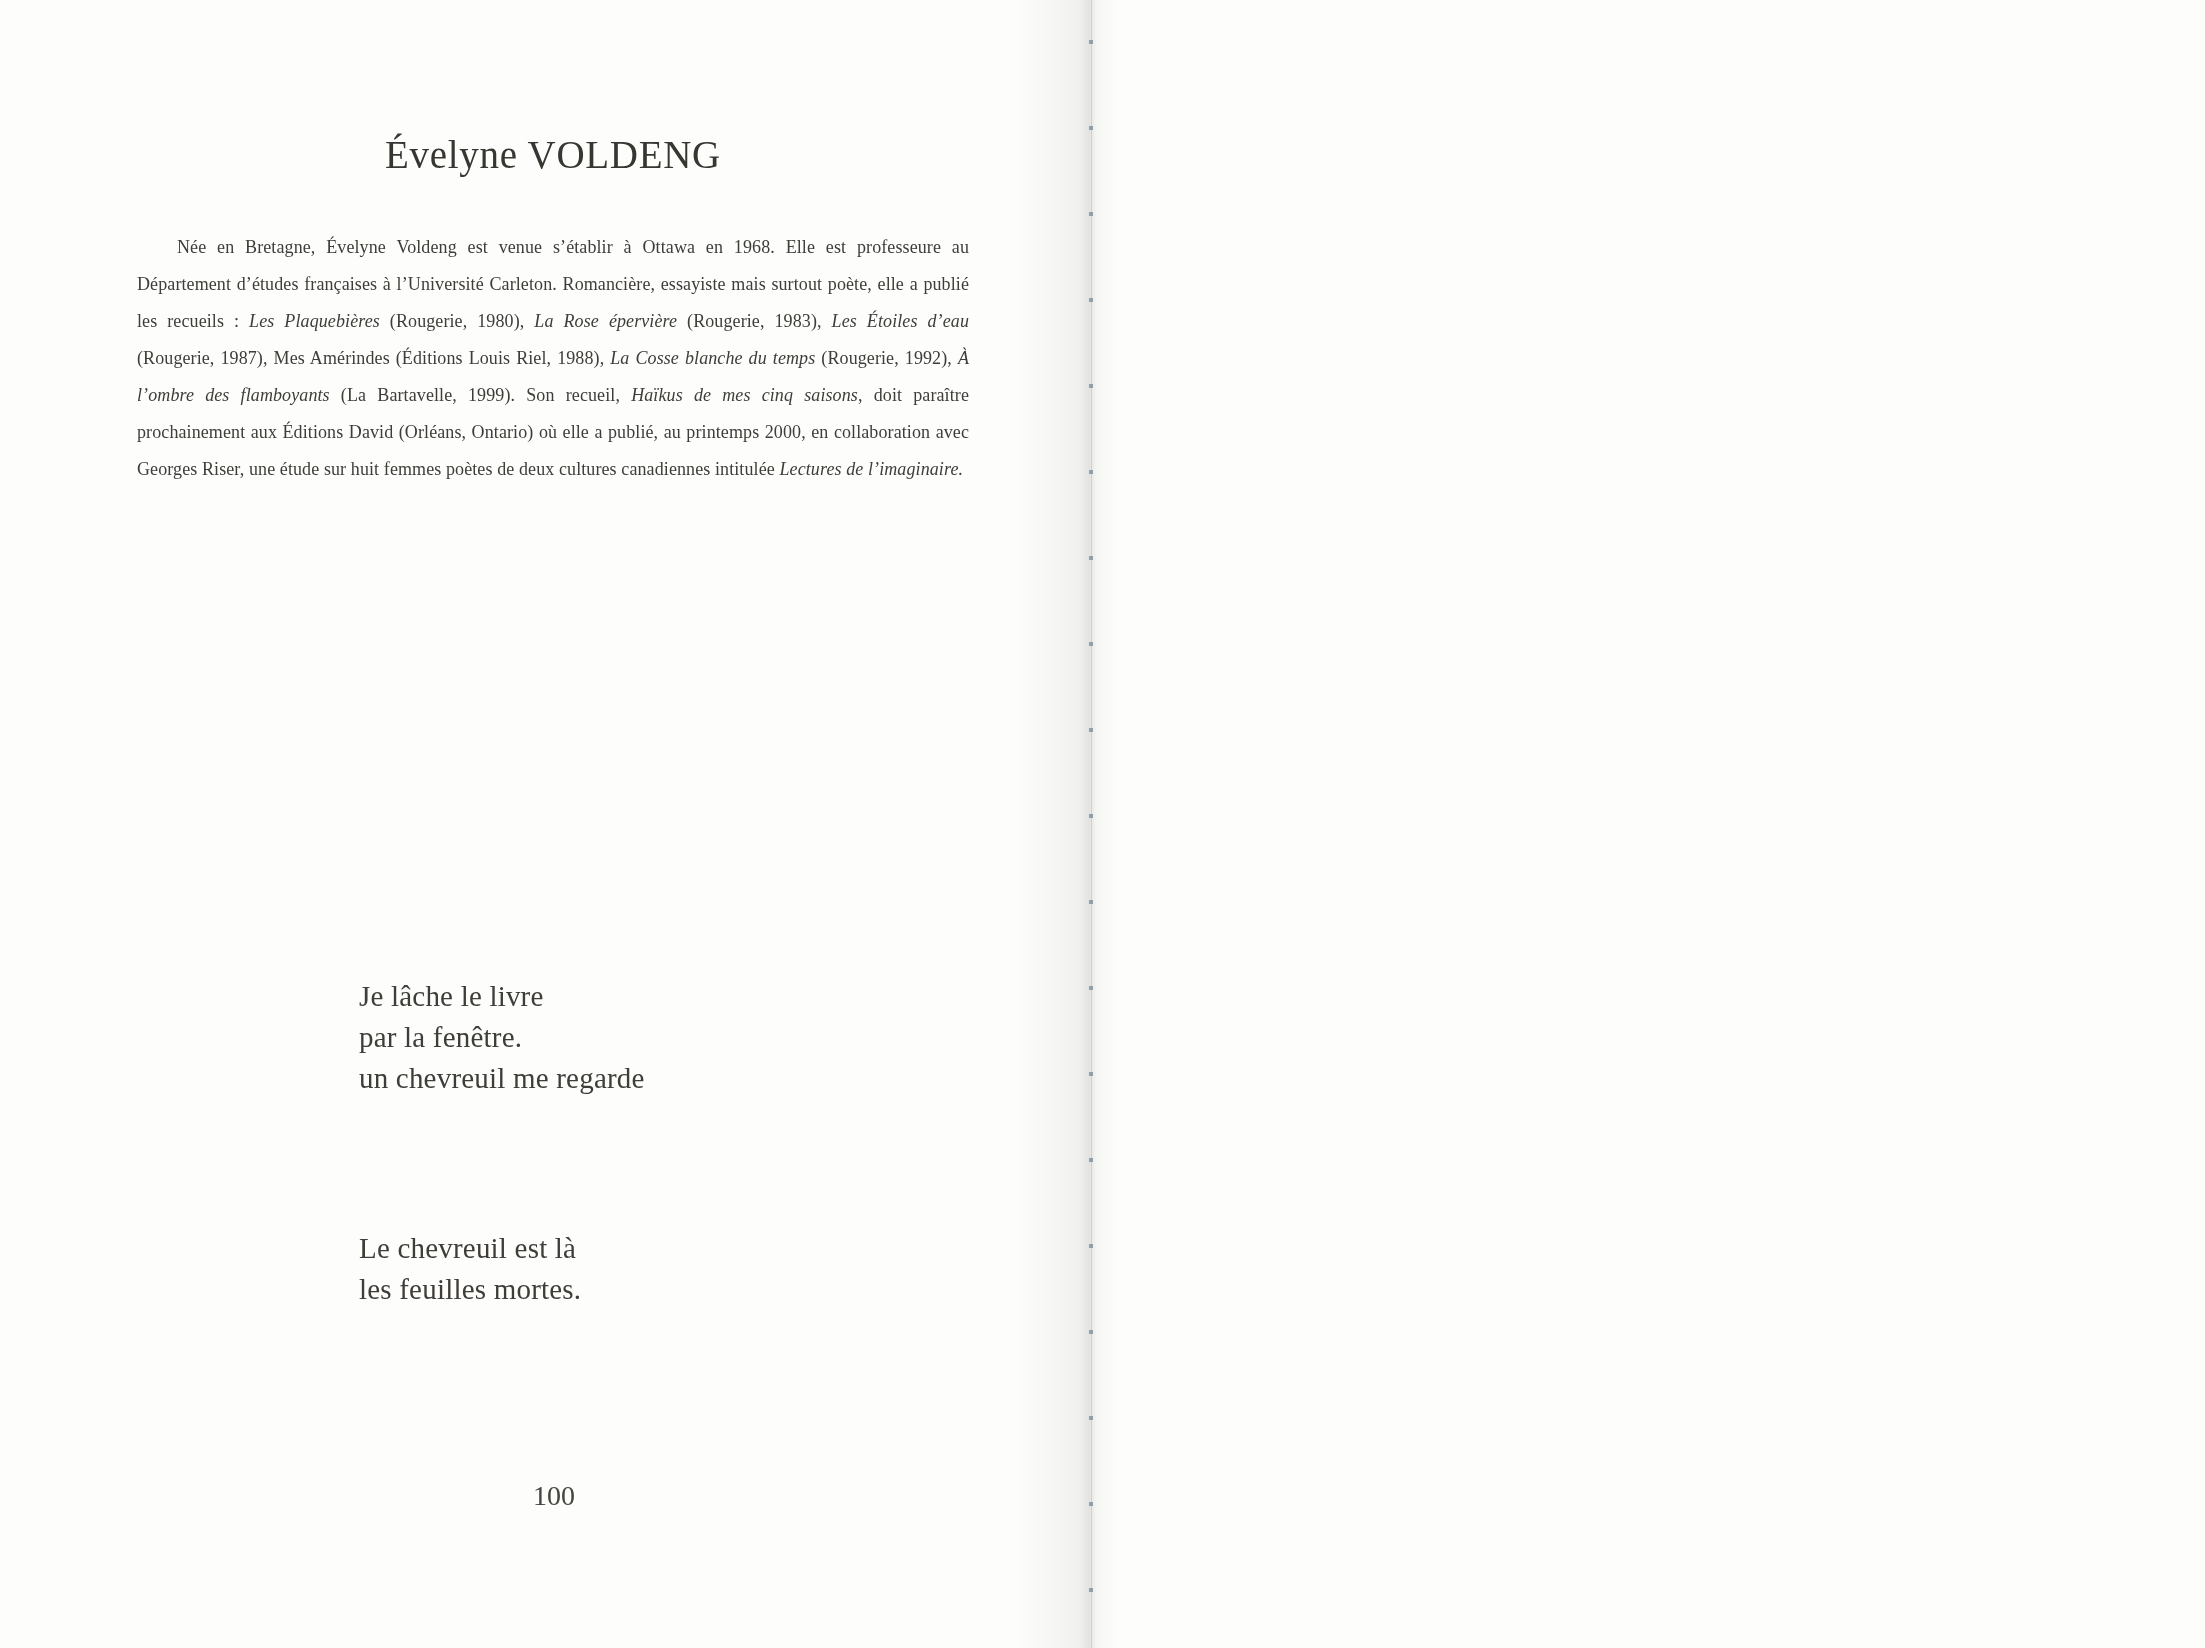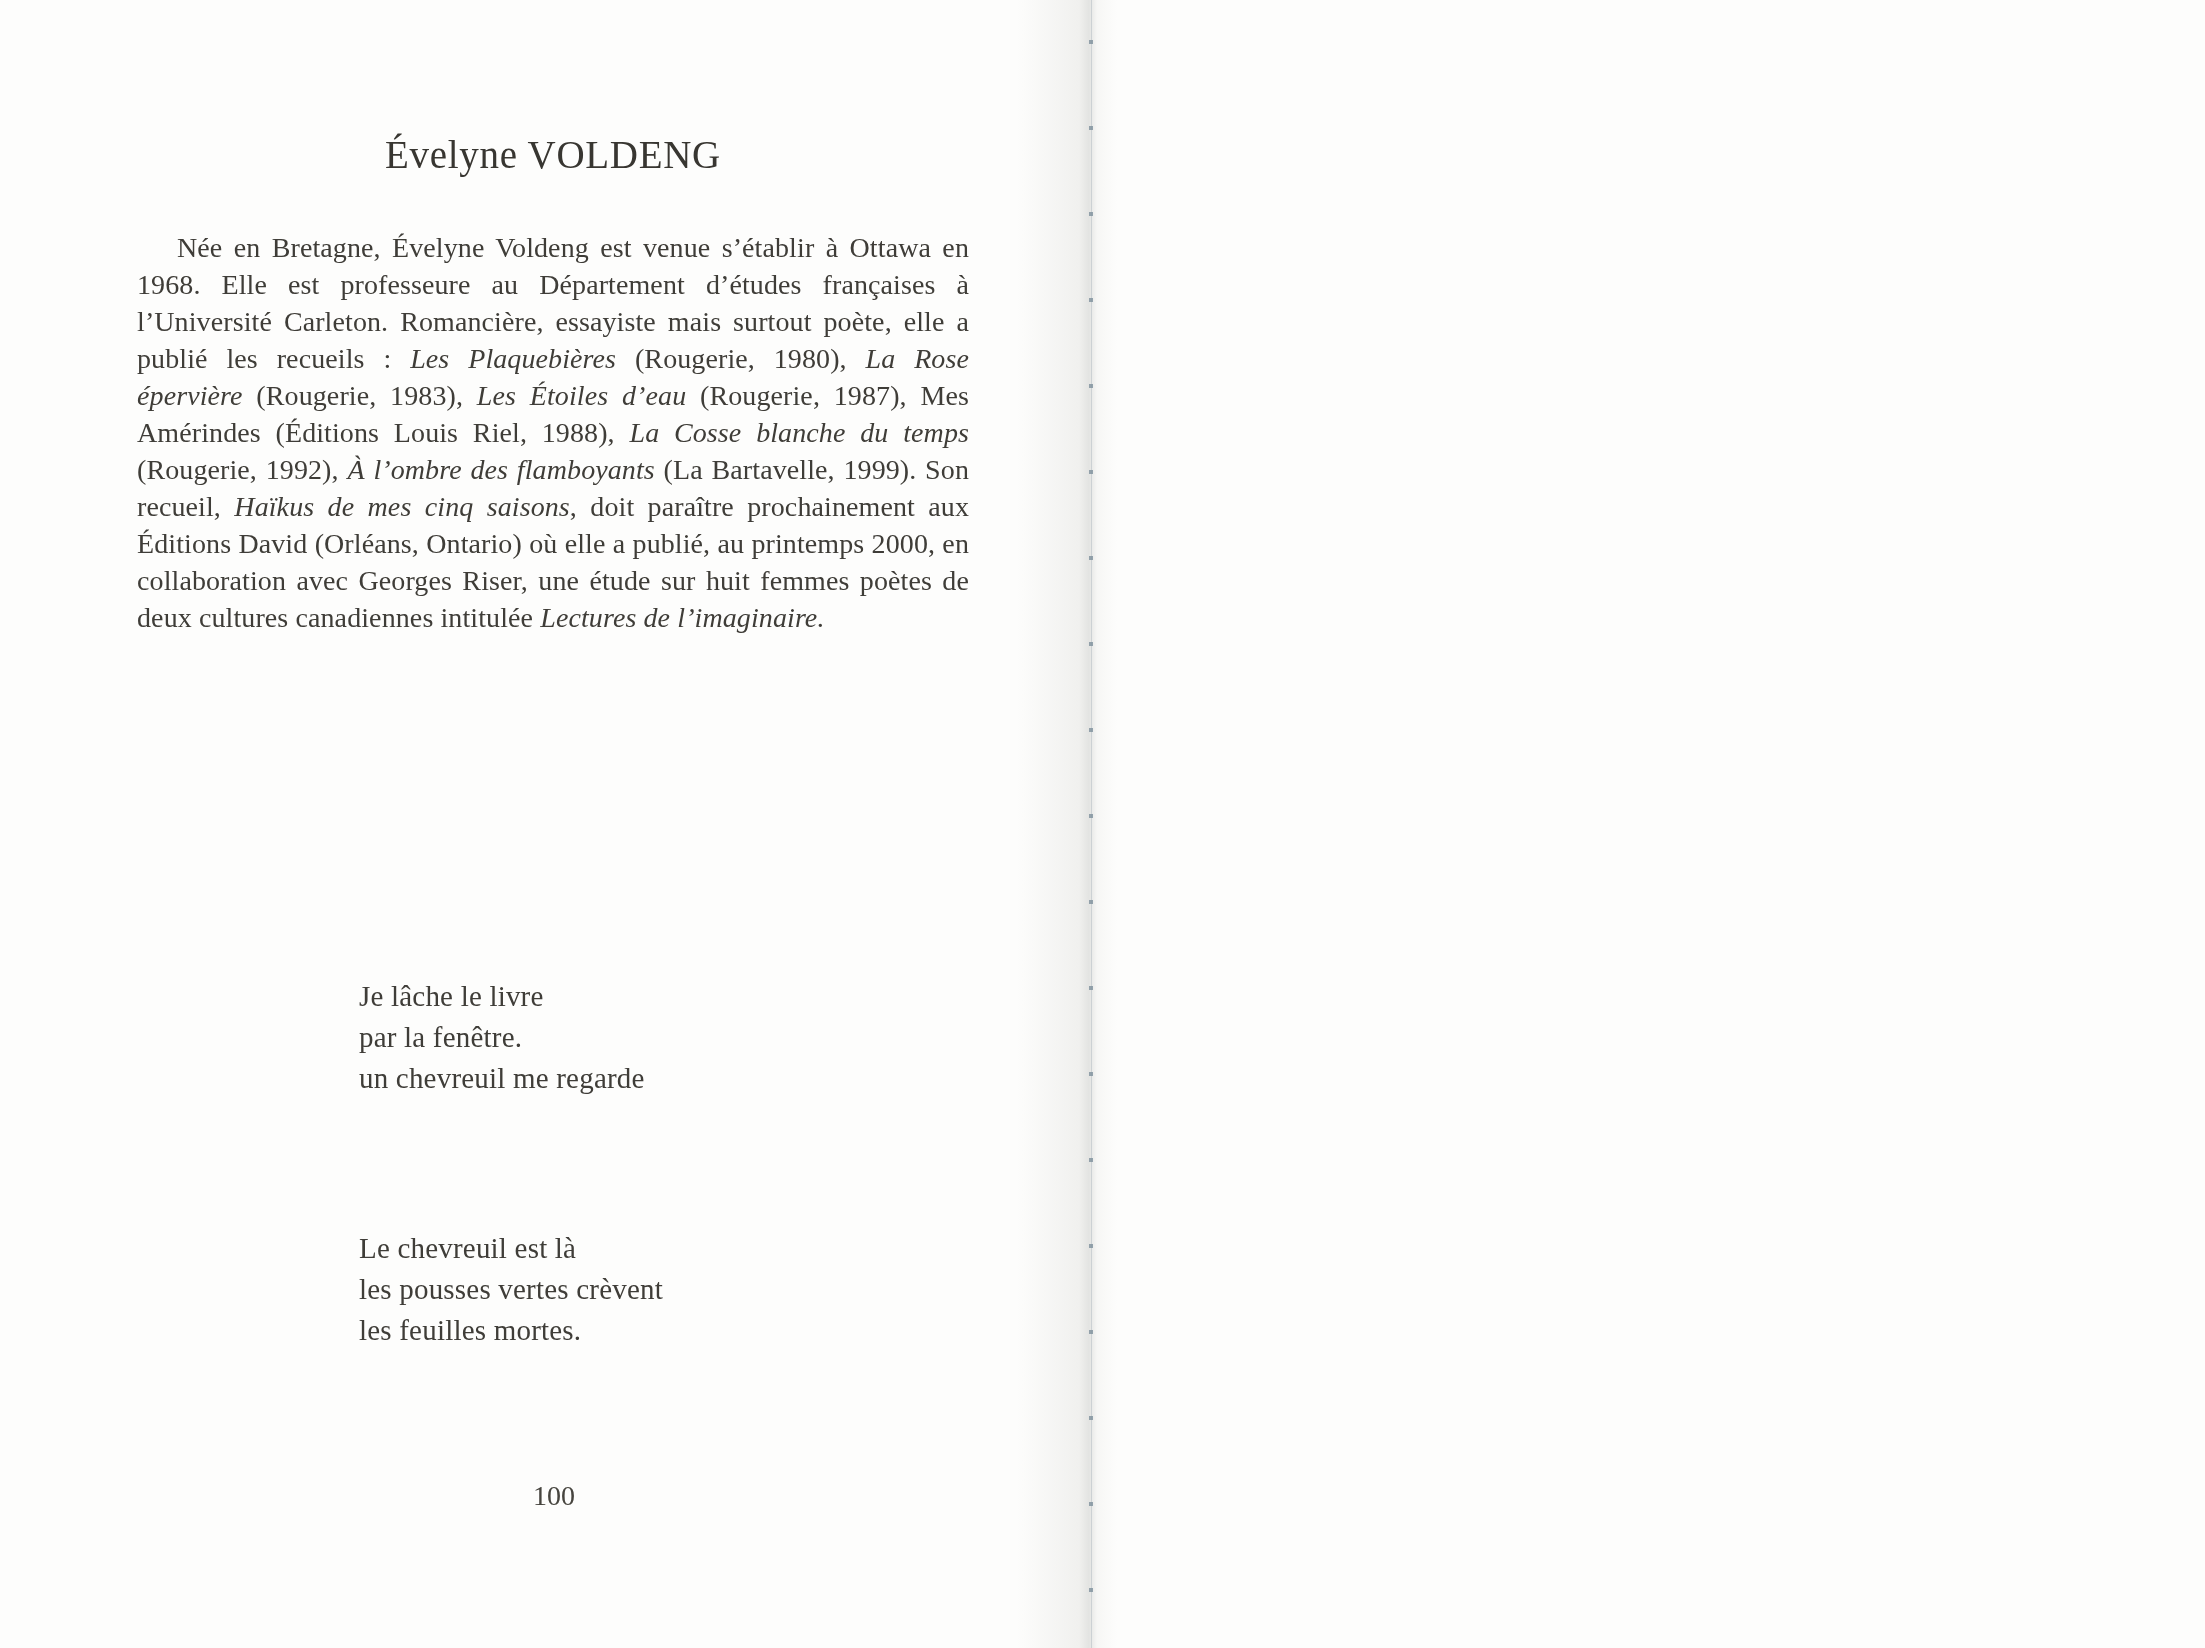--- a/index.html
+++ b/index.html
@@ -61,21 +61,21 @@
     line-height: 48px;
     font-weight: normal;
     letter-spacing: 0.7px;
     color: #383631;
     margin: 0;
   }
   .bio {
     position: absolute;
     left: 137px; top: 229px;
     width: 832px;
-    font-size: 28px;
+    font-size: 18px;
     line-height: 37px;
     text-align: justify;
     text-indent: 40px;
     margin: 0;
     letter-spacing: 0.1px;
   }
   .bio em { font-style: italic; }
 
   
   .haiku-col { position: absolute; }
@@ -108,21 +108,20 @@
     <p class="bio"><span>Née en Bretagne, Évelyne Voldeng est venue s’établir à Ottawa en 1968. Elle est professeure au Département d’études françaises à l’Université Carleton. Romancière, essayiste mais surtout poète, elle a publié les recueils : </span><em>Les Plaquebières</em><span> (Rougerie, 1980), </span><em>La Rose épervière</em><span> (Rougerie, 1983), </span><em>Les Étoiles d’eau</em><span> (Rougerie, 1987), Mes Amérindes (Éditions Louis Riel, 1988), </span><em>La Cosse blanche du temps</em><span> (Rougerie, 1992), </span><em>À l’ombre des flamboyants</em><span> (La Bartavelle, 1999). Son recueil, </span><em>Haïkus de mes cinq saisons</em><span>, doit paraître prochainement aux Éditions David (Orléans, Ontario) où elle a publié, au printemps 2000, en collaboration avec Georges Riser, une étude sur huit femmes poètes de deux cultures canadiennes intitulée </span><em>Lectures de l’imaginaire.</em></p>
 
     <div class="haiku-col left-col">
         <div class="haiku">
           <div class="haiku-line">Je lâche le livre</div>
           <div class="haiku-line">par la fenêtre.</div>
           <div class="haiku-line">un chevreuil me regarde</div>
         </div>
         <div class="haiku">
           <div class="haiku-line">Le chevreuil est là</div>
-          <div class="haiku-line">les pousses vertes crèvent</div>
           <div class="haiku-line">les feuilles mortes.</div>
         </div>
       </div>
 
     <div class="page-number n-left">100</div>
   </section>
 
   <div class="gutter">
     <div class="gutter-line" style="background: rgb(204, 209, 212);"></div>
     <div class="gutter-dots"></div>

